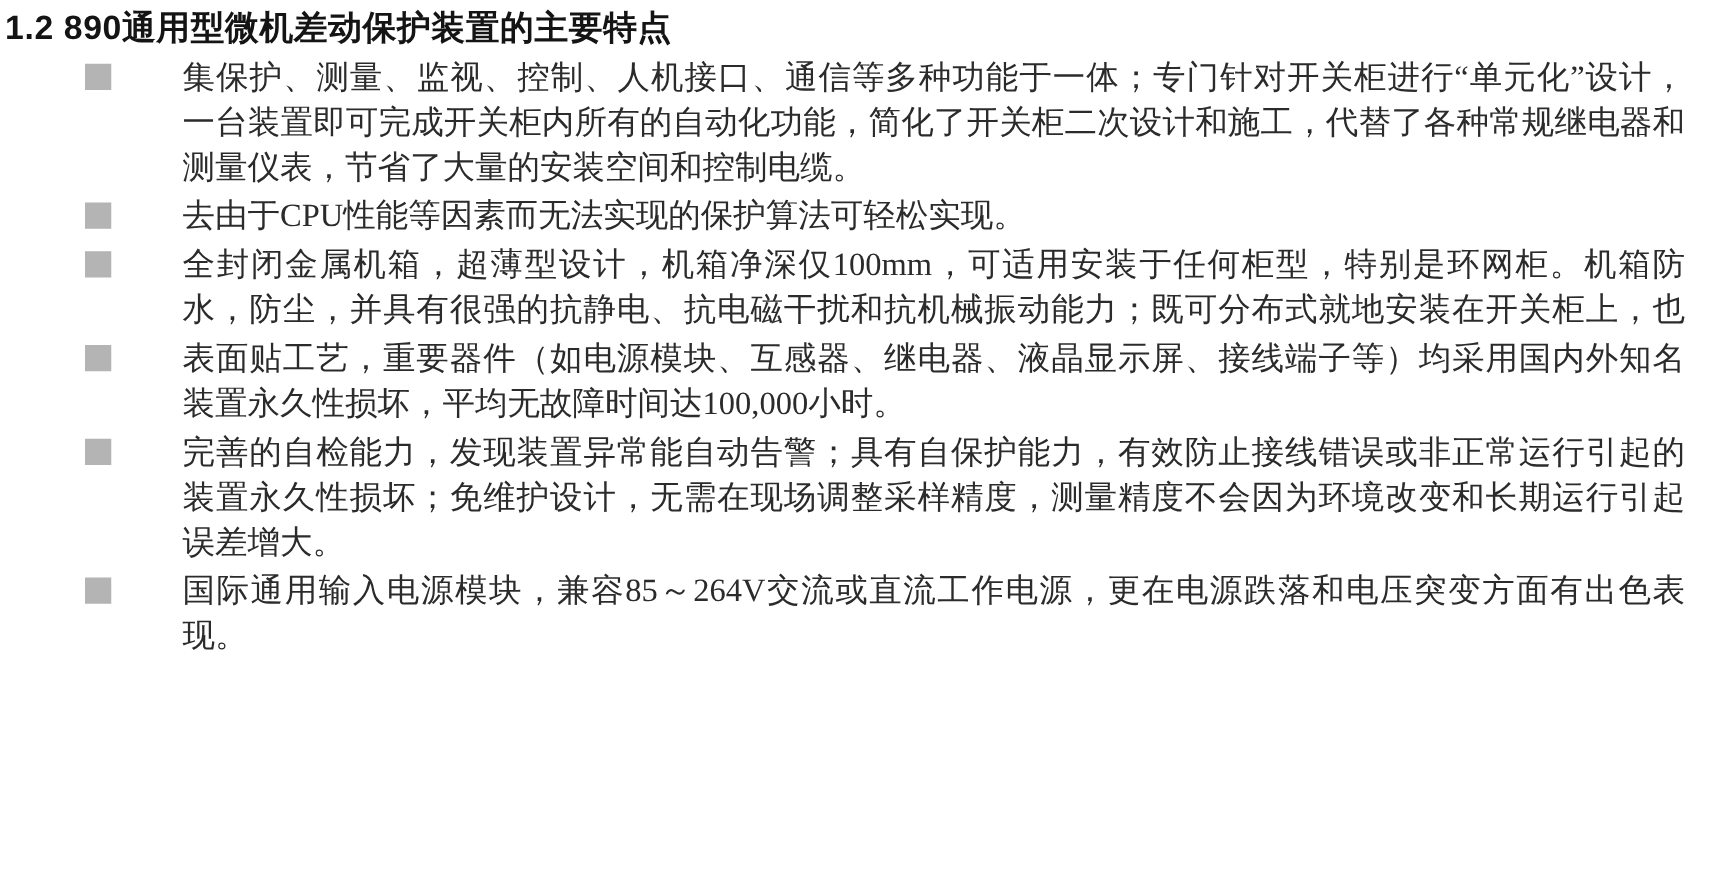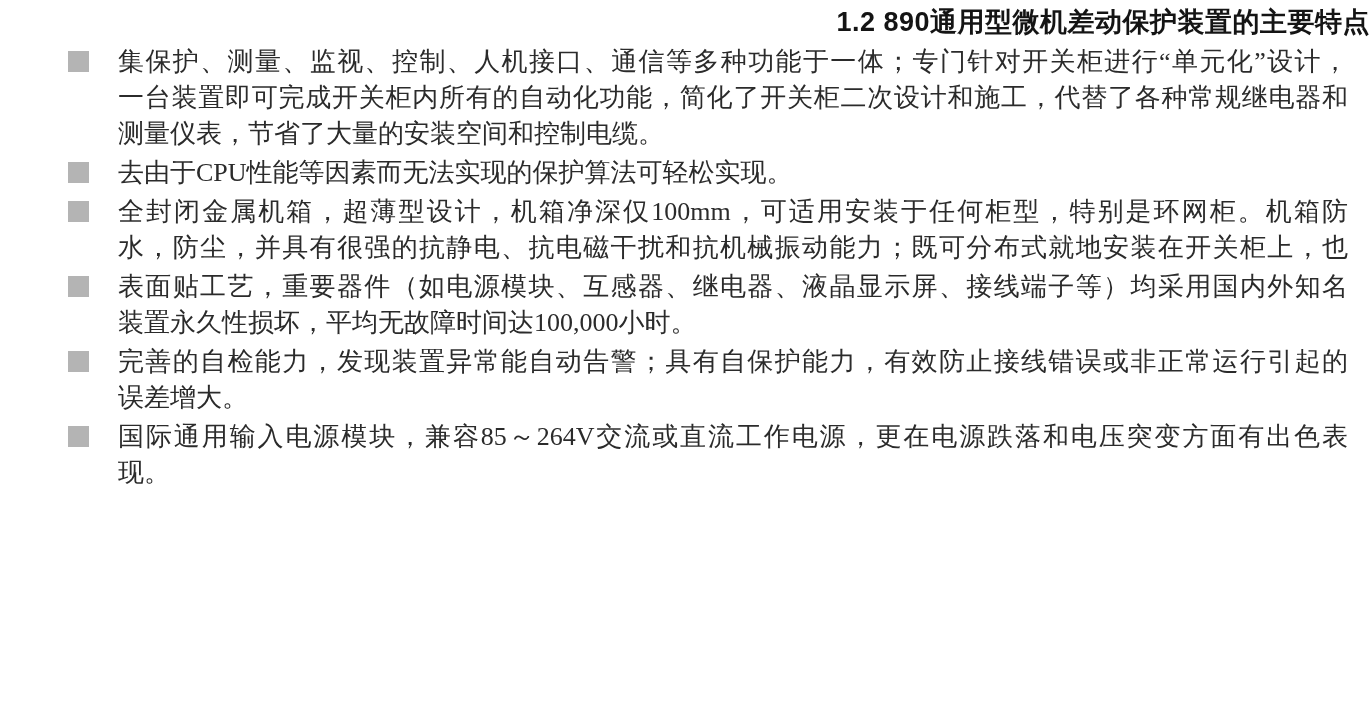--- a/index.html
+++ b/index.html
@@ -12,21 +12,20 @@
   }
   .page { width: 1370px; height: 708px; background: #ffffff; }
   .heading {
     font-family: "Liberation Sans", sans-serif;
     font-weight: bold;
     font-size: 27px;
     line-height: 32px;
     color: #141414;
     margin: 6px 0 6px 4px;
     letter-spacing: 0.5px;
-    text-align: right;
   }
   .features { padding-left: 68px; }
   .feature {
     display: flex;
     align-items: flex-start;
     margin-bottom: 3px;
   }
   .bullet-square {
     flex: 0 0 21px;
     width: 21px; height: 21px;
@@ -36,20 +35,21 @@
   }
   .bullet-text {
     width: 1230px;
     font-size: 26px;
     line-height: 36px;
     color: #2b2b2b;
   }
   .line {
     text-align: justify;
     text-align-last: justify;
+    margin-left: 28px;
   }
   .line.last {
     text-align-last: left;
   }
 </style>
 </head>
 <body>
 
 <div class="page">
 
@@ -87,20 +87,21 @@
       <div class="bullet-text">
         <div class="line">表面贴工艺，重要器件（如电源模块、互感器、继电器、液晶显示屏、接线端子等）均采用国内外知名</div>
         <div class="line last">装置永久性损坏，平均无故障时间达100,000小时。</div>
       </div>
     </div>
 
     <div class="feature">
       <span class="bullet-square"></span>
       <div class="bullet-text">
         <div class="line">完善的自检能力，发现装置异常能自动告警；具有自保护能力，有效防止接线错误或非正常运行引起的</div>
+        <div class="line">装置永久性损坏；免维护设计，无需在现场调整采样精度，测量精度不会因为环境改变和长期运行引起</div>
         <div class="line last">误差增大。</div>
       </div>
     </div>
 
     <div class="feature">
       <span class="bullet-square"></span>
       <div class="bullet-text">
         <div class="line">国际通用输入电源模块，兼容85～264V交流或直流工作电源，更在电源跌落和电压突变方面有出色表</div>
         <div class="line last">现。</div>
       </div>

